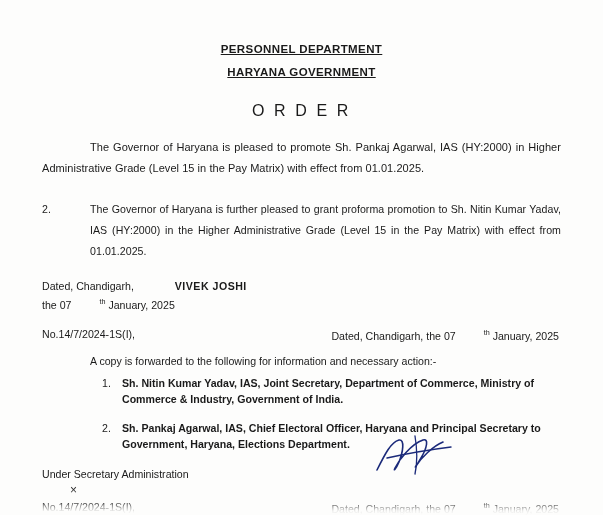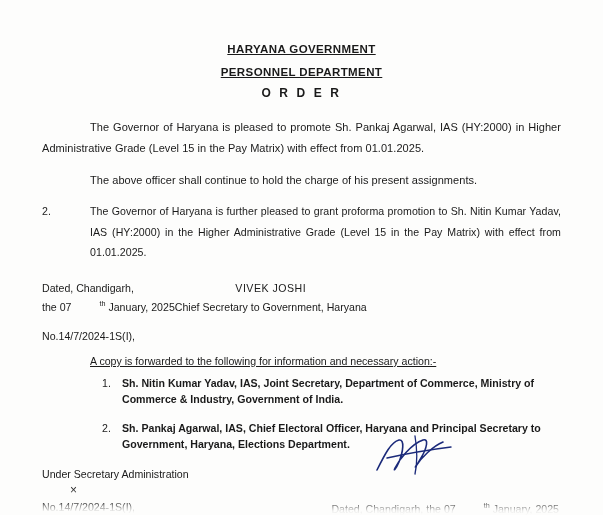--- a/index.html
+++ b/index.html
@@ -39,24 +39,24 @@
     font-weight: bold;
     font-size: 11.5px;
     letter-spacing: 0.4px;
     text-decoration: underline;
     display: inline-block;
   }
   .header .line2 {
     margin-top: 1px;
   }
   .header .line3 {
-    font-weight: bold;
-    font-size: 12px;
+    font-weight: normal;
+    font-size: 16px;
     letter-spacing: 2.6px;
-    margin-top: 3px;
+    margin-top: 17px;
   }
   .hdr-row {
     display: block;
   }
   p.body-par {
     font-size: 11px;
     line-height: 1.95;
     margin: 0;
     text-align: justify;
     letter-spacing: 0.05px;
@@ -91,37 +91,36 @@
     line-height: 1.75;
   }
   .sig-left {
     text-align: left;
   }
   .sig-right {
     text-align: center;
     margin-right: 8px;
   }
   .sig-right .name {
-    font-weight: normal;
+    font-weight: bold;
     letter-spacing: 0.5px;
   }
   .ref-row {
     display: flex;
     justify-content: space-between;
     margin-top: 14px;
     font-size: 10.6px;
   }
   .ref-right {
     margin-right: 2px;
   }
   .forward-line {
     font-size: 10.6px;
     margin-top: 13px;
     padding-left: 48px;
-    text-decoration: underline;
   }
   .list {
     margin-top: 9px;
     padding-left: 60px;
   }
   .list-item {
     display: flex;
     font-size: 10.6px;
     line-height: 1.5;
     margin-bottom: 13px;
@@ -178,53 +177,52 @@
     background: linear-gradient(to bottom, rgba(253,253,252,0) 0%, rgba(253,253,252,0.9) 70%, #fdfdfc 100%);
   }
 </style>
 </head>
 <body>
 
 <div class="page">
   <div class="doc">
 
     <div class="header">
+      <div class="hdr-row"><span class="line2">PERSONNEL DEPARTMENT</span></div>
       <div class="hdr-row"><span class="line1">HARYANA GOVERNMENT</span></div>
-      <div class="hdr-row"><span class="line2">PERSONNEL DEPARTMENT</span></div>
       <div class="line3">O R D E R</div>
     </div>
 
     <div style="height:14px"></div>
 
     <p class="body-par"><span class="indent"></span><span>The Governor of Haryana is pleased to promote Sh. Pankaj Agarwal, IAS (HY:2000) in Higher Administrative Grade (Level 15 in the Pay Matrix) with effect from 01.01.2025.</span></p>
 
     <div class="par-gap"></div>
 
-    <p class="body-par"><span class="indent"></span><span>The above officer shall continue to hold the charge of his present assignments.</span></p>
 
     <div class="par-gap"></div>
 
     <div class="numbered">
       <span class="num">2.</span>
       <span class="txt">The Governor of Haryana is further pleased to grant proforma promotion to Sh. Nitin Kumar Yadav, IAS (HY:2000) in the Higher Administrative Grade (Level 15 in the Pay Matrix) with effect from 01.01.2025.</span>
     </div>
 
     <div class="sig-block">
       <div class="sig-left">
         <div>Dated, Chandigarh,</div>
         <div><span>the 07</span><sup>th</sup><span> January, 2025</span></div>
       </div>
       <div class="sig-right">
         <div class="name">VIVEK JOSHI</div>
-        <div>Chief Secretary to Government, Haryana</div>
       </div>
     </div>
 
     <div class="ref-row">
       <div>No.14/7/2024-1S(I),</div>
+      <div class="ref-right"><span>Dated, Chandigarh, the 07</span><sup>th</sup><span> January, 2025</span></div>
     </div>
 
     <div class="forward-line">A copy is forwarded to the following for information and necessary action:-</div>
 
     <div class="list">
       <div class="list-item">
         <span class="li-num">1.</span>
         <span class="li-txt">Sh. Nitin Kumar Yadav, IAS, Joint Secretary, Department of Commerce, Ministry of Commerce &amp; Industry, Government of India.</span>
       </div>
       <div class="list-item">

